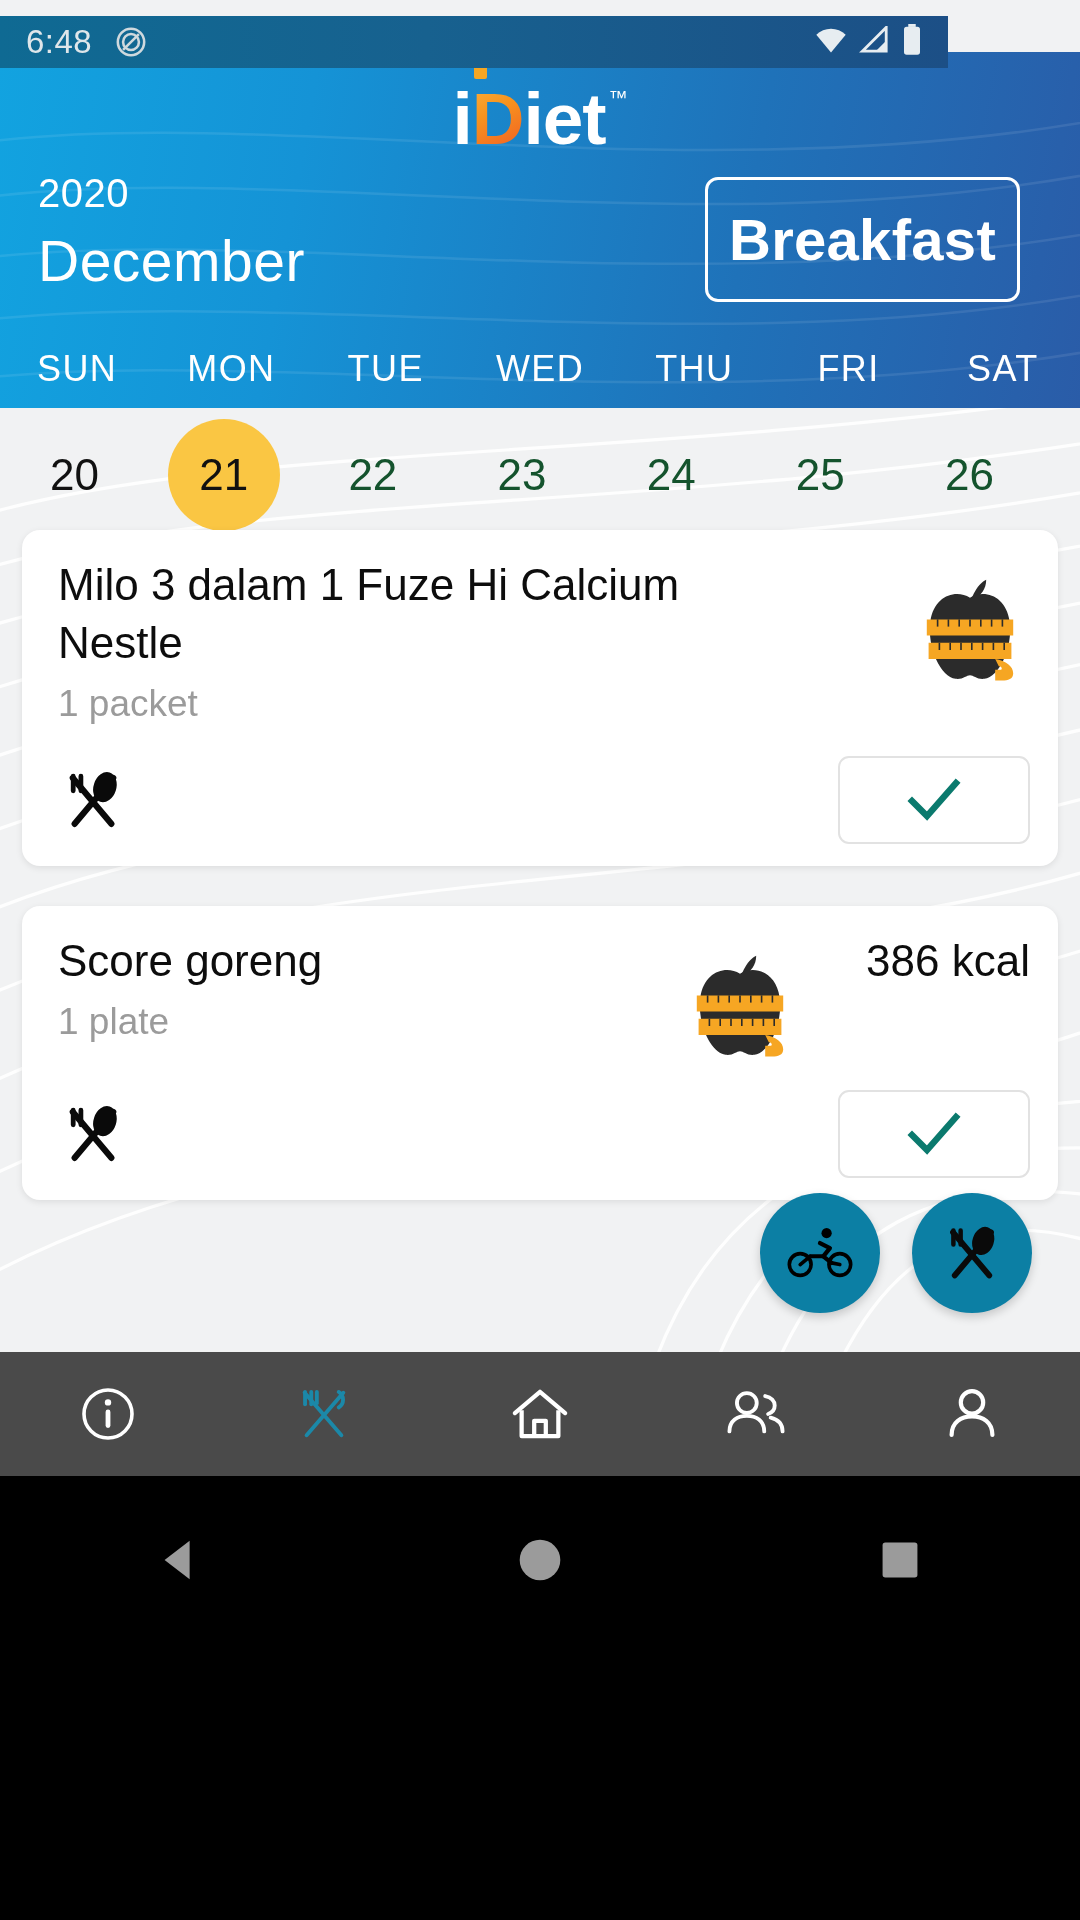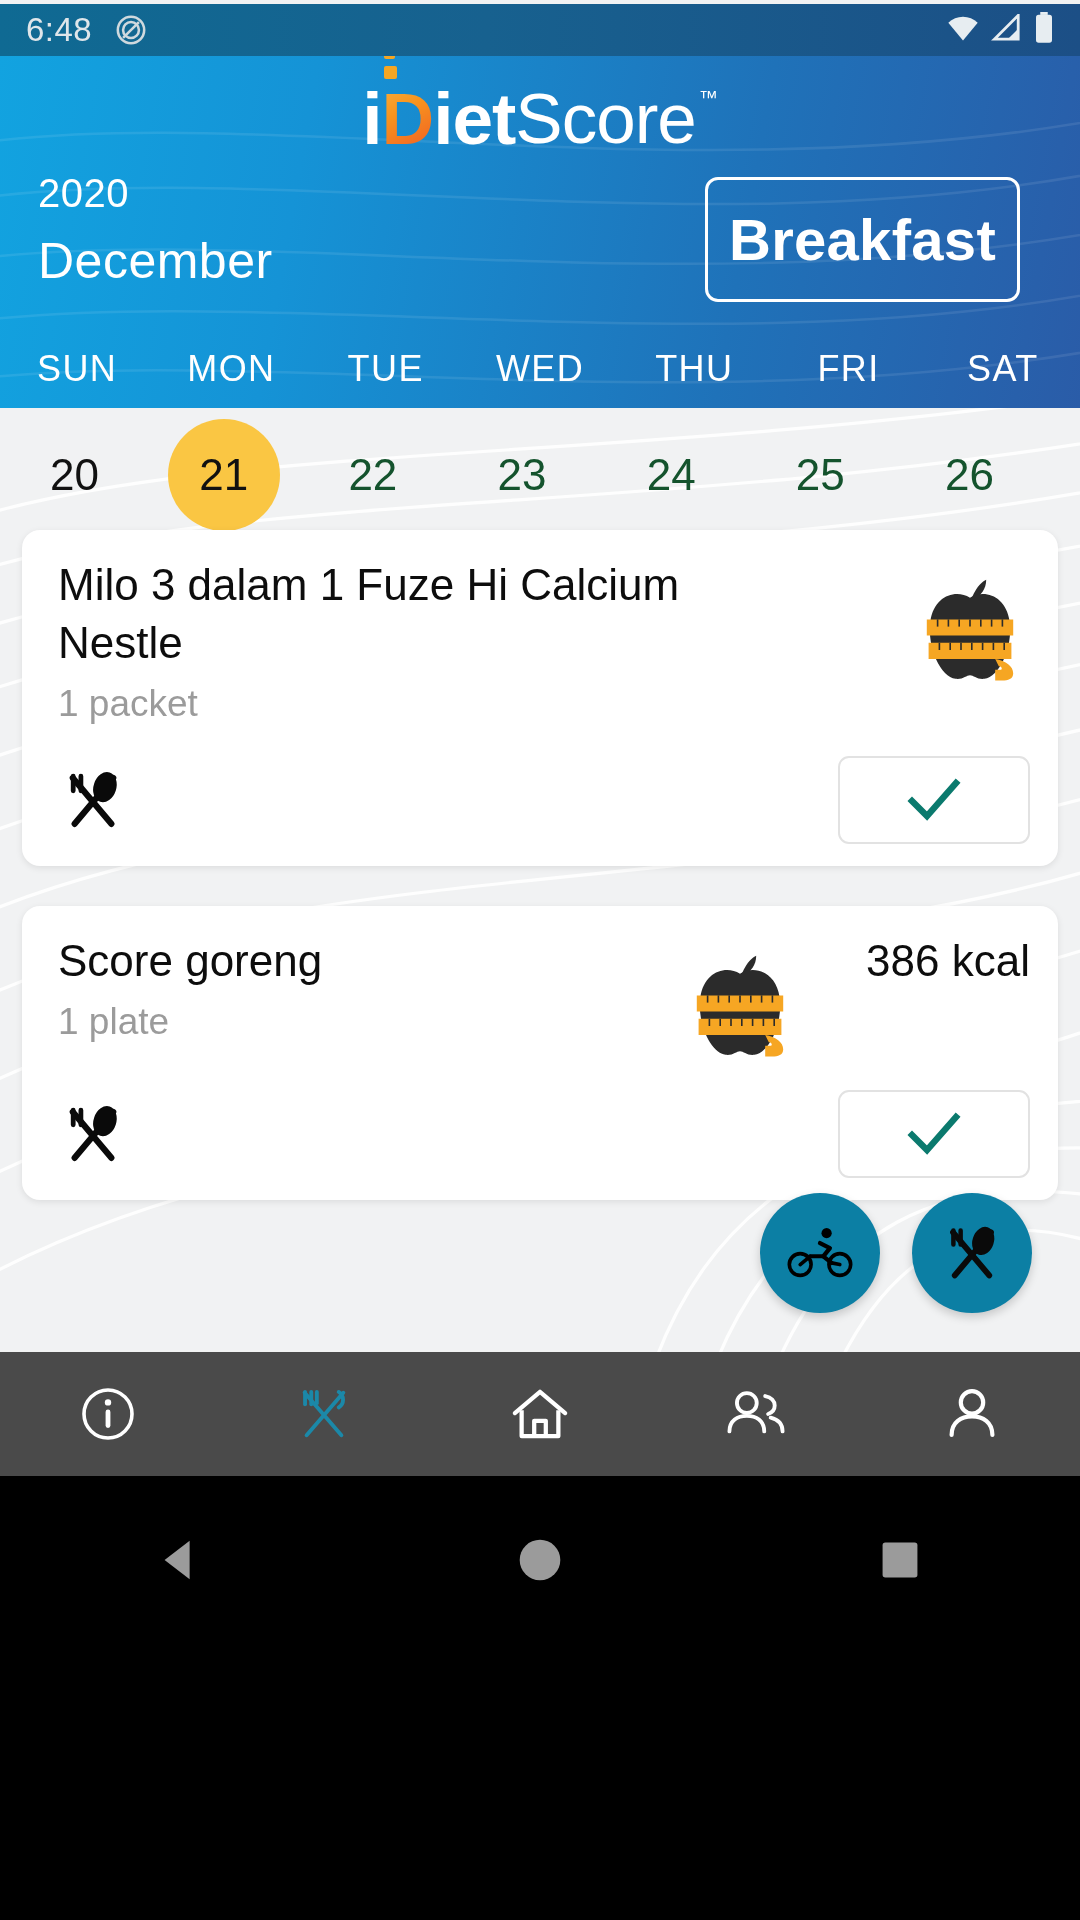--- a/index.html
+++ b/index.html
@@ -11,21 +11,21 @@
   }
   .phone{
     position:relative;
     width:1080px;height:1920px;
     background:#f1f2f3;
     overflow:hidden;
   }
 
   
   .statusbar{
-    position:absolute;top:4px;left:0;width:1080px;height:52px;
+    position:absolute;top:16px;left:0;width:948px;height:52px;
     background:linear-gradient(90deg,#0f6a93 0%,#17618f 45%,#1c4f86 100%);
     display:flex;align-items:center;
     padding:0 26px;
     z-index:40;
   }
   .sb-time{
     color:#dfe6ea;font-size:33px;letter-spacing:.5px;
     font-family:"Liberation Sans", sans-serif;
   }
   .sb-dnd{ margin-left:22px; display:flex;align-items:center; }
@@ -64,21 +64,21 @@
     color:#ffffff;font-weight:normal;font-size:71px;line-height:73px;letter-spacing:-1px;
   }
   .logo-tm{
     color:#ffffff;font-size:19px;line-height:24px;margin-left:3px;margin-top:4px;
   }
 
   .ym{
     position:absolute;left:38px;top:118px;color:#ffffff;
   }
   .ym .year{ font-size:40px;line-height:46px;font-weight:normal;letter-spacing:.5px;}
-  .ym .month{ font-size:50px;line-height:70px;font-weight:normal;margin-top:10px;letter-spacing:.5px;}
+  .ym .month{ font-size:57px;line-height:70px;font-weight:normal;margin-top:10px;letter-spacing:.5px;}
 
   .meal-btn{
     position:absolute;right:60px;top:125px;
     width:315px;height:125px;
     border:3px solid #ffffff;border-radius:13px;
     display:flex;align-items:center;justify-content:center;
     color:#ffffff;font-size:58px;font-weight:bold;letter-spacing:.3px;
     background:transparent;
   }
 
@@ -212,21 +212,20 @@
 
     <div class="logo">
       <span class="logo-i">
         <span class="dot d2"></span>
         
         <span class="dot d4"></span>
         <span>i</span>
       </span>
       <span class="logo-d">D</span>
       <span class="logo-iet">iet</span>
-      <span class="logo-score">Score</span>
       <span class="logo-tm">™</span>
     </div>
 
     <div class="ym">
       <div class="year">2020</div>
       <div class="month">December</div>
     </div>
 
     <div class="meal-btn">Breakfast</div>
 

